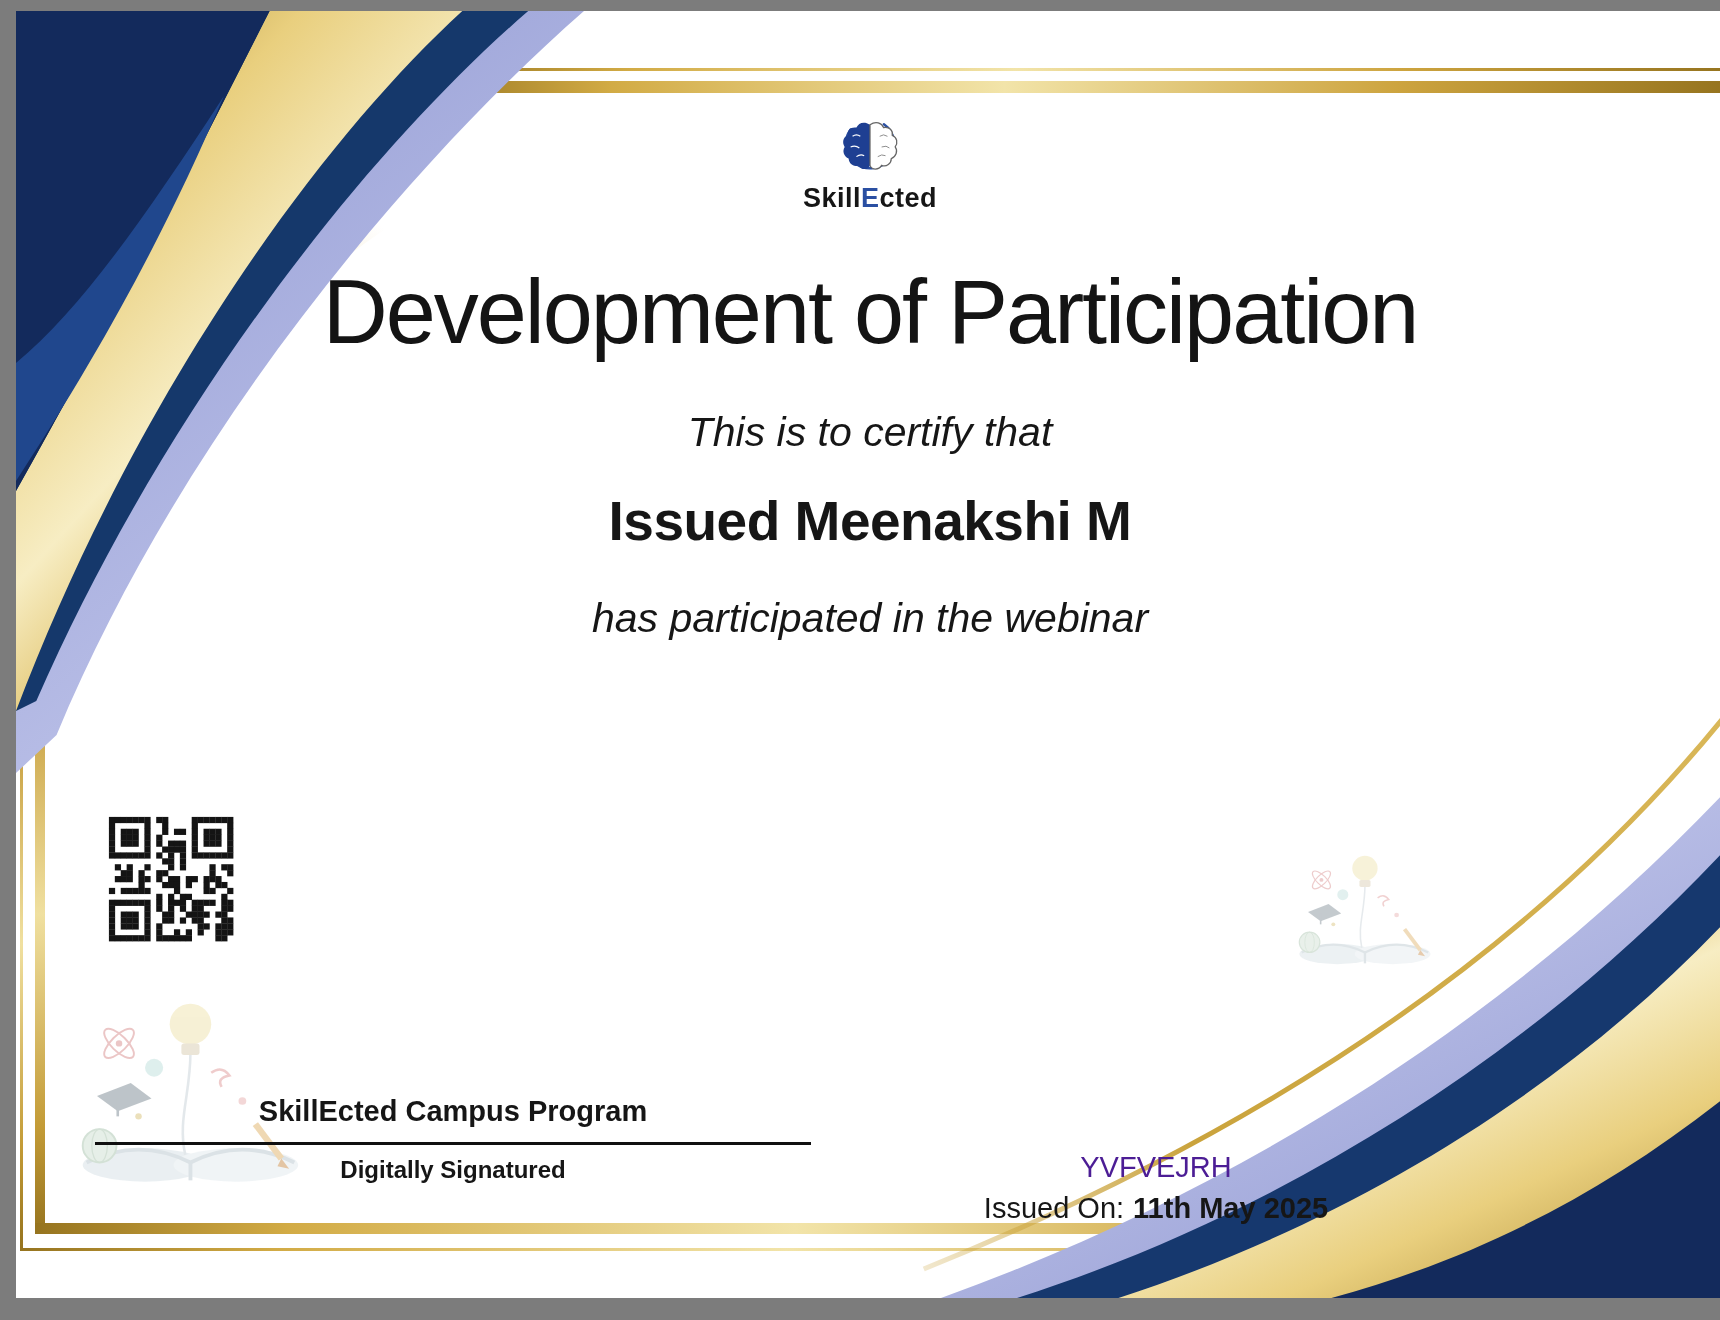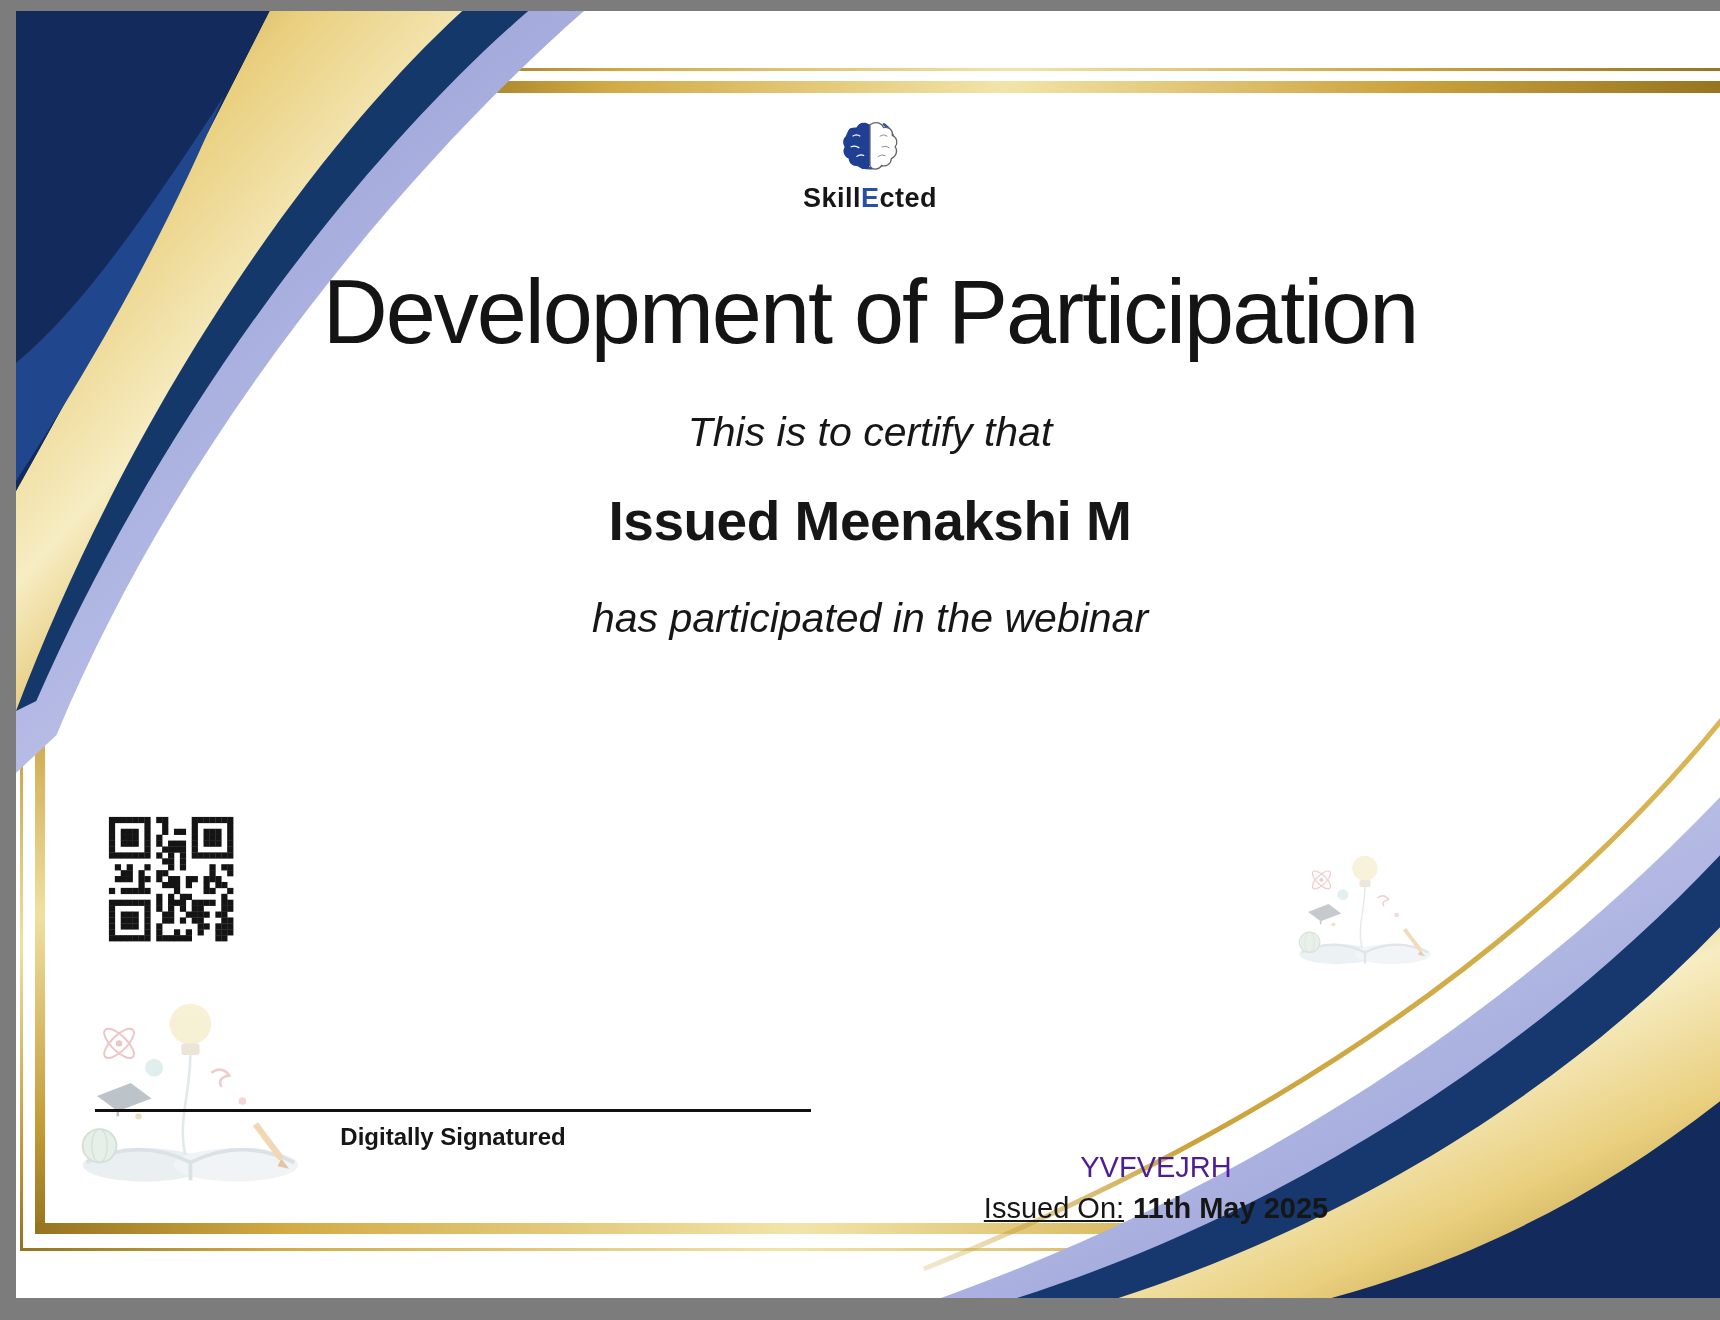--- a/index.html
+++ b/index.html
@@ -39,21 +39,21 @@
   .completed{top:758px;font-size:46px;font-style:italic;line-height:1.28;}
   .qr{position:absolute;left:87px;top:800px;width:136px;height:136px;background:#fff;}
   .qr svg{width:100%;height:100%;display:block;}
   .footer-left{position:absolute;left:79px;width:716px;top:1084px;text-align:center;}
   .fl-program{font-size:29px;font-weight:bold;}
   .fl-line{margin-top:14px;height:3px;background:#101010;}
   .fl-sign{margin-top:11px;font-size:24px;font-weight:bold;text-align:center;}
   .footer-right{position:absolute;left:940px;width:400px;top:1140px;text-align:center;}
   .fr-code{font-size:29px;color:#4c1d95;}
   .fr-issued{margin-top:8px;font-size:29px;}
-  .fr-issued .lbl{margin-right:9px;text-decoration:underline;}
+  .fr-issued .lbl{margin-right:9px;}
   .fr-issued .dt{font-weight:bold;}
 </style>
 </head>
 <body>
 
 <div class="certificate">
 
   <div class="gold-h frame-top-thin"></div>
   <div class="gold-h frame-top-thick"></div>
   <div class="gold-v frame-left-thin"></div>
@@ -387,20 +387,21 @@
           <rect x="65.04347826086956" y="124.17391304347825" width="6.213043478260869" height="6.213043478260869" fill="#141414"></rect>
           <rect x="70.95652173913044" y="124.17391304347825" width="6.213043478260869" height="6.213043478260869" fill="#141414"></rect>
           <rect x="76.8695652173913" y="124.17391304347825" width="6.213043478260869" height="6.213043478260869" fill="#141414"></rect>
           <rect x="82.78260869565217" y="124.17391304347825" width="6.213043478260869" height="6.213043478260869" fill="#141414"></rect>
           <rect x="112.34782608695652" y="124.17391304347825" width="6.213043478260869" height="6.213043478260869" fill="#141414"></rect>
           <rect x="118.26086956521738" y="124.17391304347825" width="6.213043478260869" height="6.213043478260869" fill="#141414"></rect>
         </svg>
       </div>
 
     <div class="footer-left">
+      <div class="fl-program">SkillEcted Campus Program</div>
       <div class="fl-line"></div>
       <div class="fl-sign">Digitally Signatured</div>
     </div>
 
     <div class="footer-right">
       <div class="fr-code">YVFVEJRH</div>
       <div class="fr-issued"><span class="lbl">Issued On:</span><span class="dt">11th May 2025</span></div>
     </div>
 
   </div>

